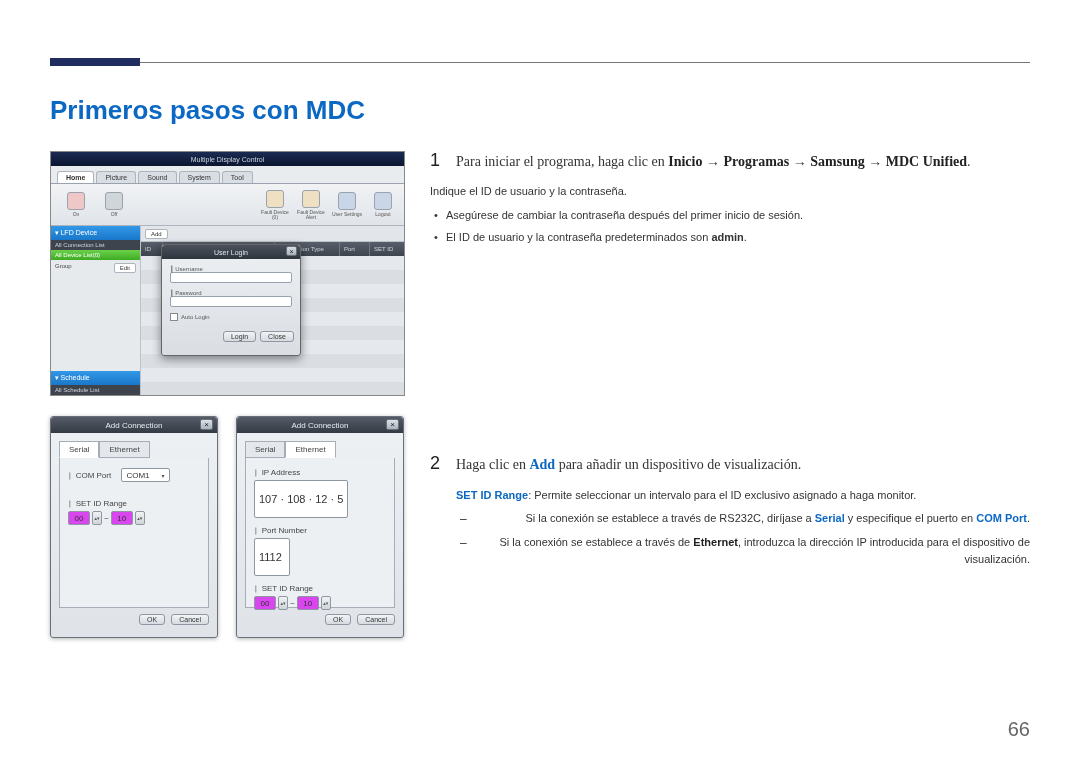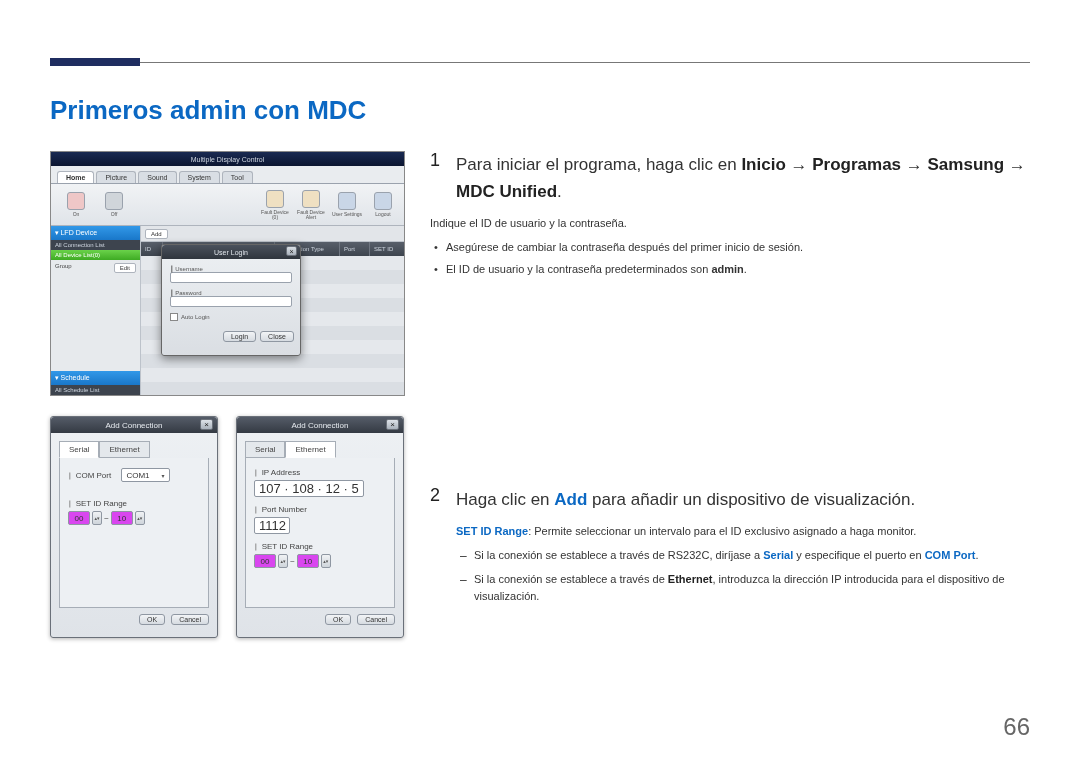--- a/index.html
+++ b/index.html
@@ -163,53 +163,53 @@
     display:inline-flex; align-items:center; background:#fff; border:1px solid #8f97a2;
     border-radius:2px; height:14px; padding:0 4px; font-size:8px; color:#333; gap:12px;
   }
   .combo .arr { font-size:6px; color:#555;}
   .spin { display:inline-flex; align-items:center; gap:2px;}
   .spin .num { background:#d946ef; border:1px solid #8f97a2; width:22px; height:14px;
     display:inline-flex;align-items:center;justify-content:center;font-size:8px;border-radius:2px;}
   .spin .ud { width:10px; height:14px; background:linear-gradient(#f0f2f4,#cfd5db);
     border:1px solid #8f97a2; border-radius:2px; display:flex;flex-direction:column;
     align-items:center; justify-content:center; font-size:5px; color:#555; line-height:5px;}
-  .ipseg { background:#fff;border:1px solid #8f97a2;border-radius:2px;padding:0 4px;font-size:13px;color:#333;}
+  .ipseg { background:#fff;border:1px solid #8f97a2;border-radius:2px;padding:12px 4px;font-size:11px;color:#333;}
   .add-footer {
     display:flex; justify-content:flex-end; gap:6px; padding:6px 8px;
   }
 
   
   .step { display:flex; gap:12px; margin-bottom:10px;}
   .step-num { font-size:18px; font-weight:400; color:#222; width:14px; flex:0 0 14px; line-height:1;}
-  .step-text { font-size:17px;}
+  .step-text { font-size:14px;font-family:Liberation Serif, serif;}
   .step-text b { font-weight:bold; color:#222;}
   .para { font-size:11px; margin-bottom:6px;}
   ul.bullets { list-style:none; margin-left:2px; margin-bottom:8px;}
   ul.bullets li { font-size:11px; position:relative; padding-left:14px; margin-bottom:4px;}
   ul.bullets li::before { content:"•"; position:absolute; left:2px; color:#333;}
   ul.dashes { list-style:none; margin-left:2px;}
-  ul.dashes li { font-size:11px; position:relative; padding-left:16px; margin-bottom:6px;}
+  ul.dashes li { font-size:11px; position:relative; padding-left:16px; margin-bottom:6px;text-align:right;}
   ul.dashes li::before { content:"‒"; position:absolute; left:2px; color:#333; font-size:12px;}
   .blue-bold { color:#0b68c3; font-weight:bold;}
   .bold { font-weight:bold; color:#222;}
 
   .page-num {
     position:absolute; right:50px; bottom:22px;
-    font-size:24px; color:#666;
+    font-size:20px; color:#666;
   }
 </style>
 </head>
 <body>
 
 <div class="page">
   <div class="hdr-bar"></div>
   <div class="hdr-seg"></div>
 
-  <h1 class="title">Primeros admin con MDC</h1>
+  <h1 class="title">Primeros pasos con MDC</h1>
 
   <div class="columns">
 
     <div class="left-col">
 
       <div class="mdc-main">
         <div class="mdc-top">Multiple Display Control</div>
         <div class="mdc-tabs">
           <div class="mdc-tab sel">Home</div>
           <div class="mdc-tab">Picture</div>

